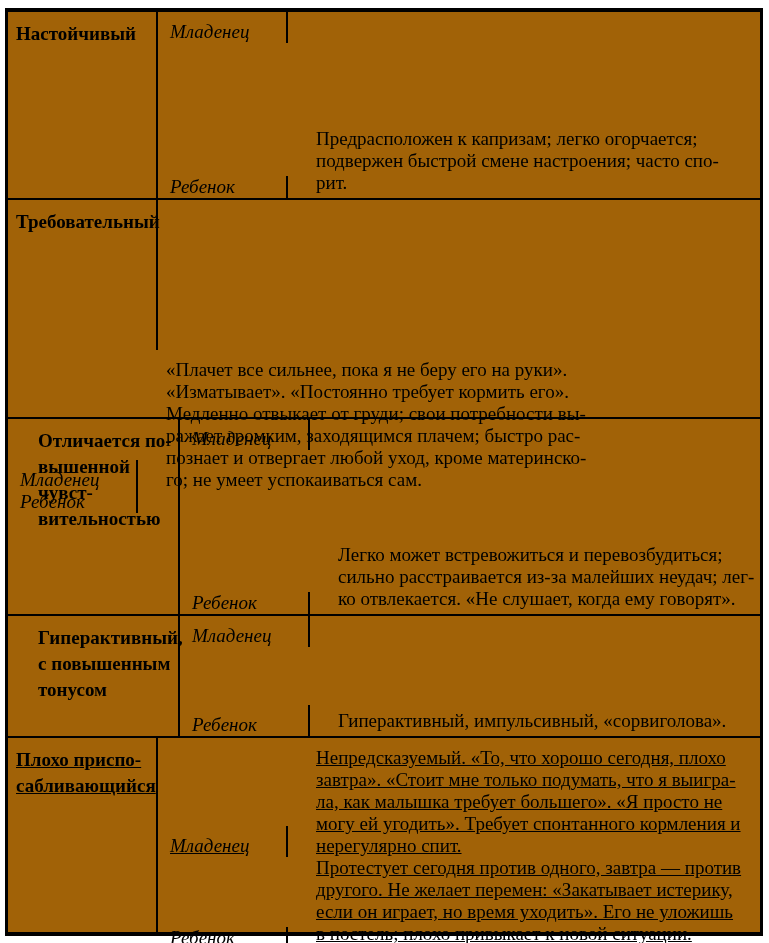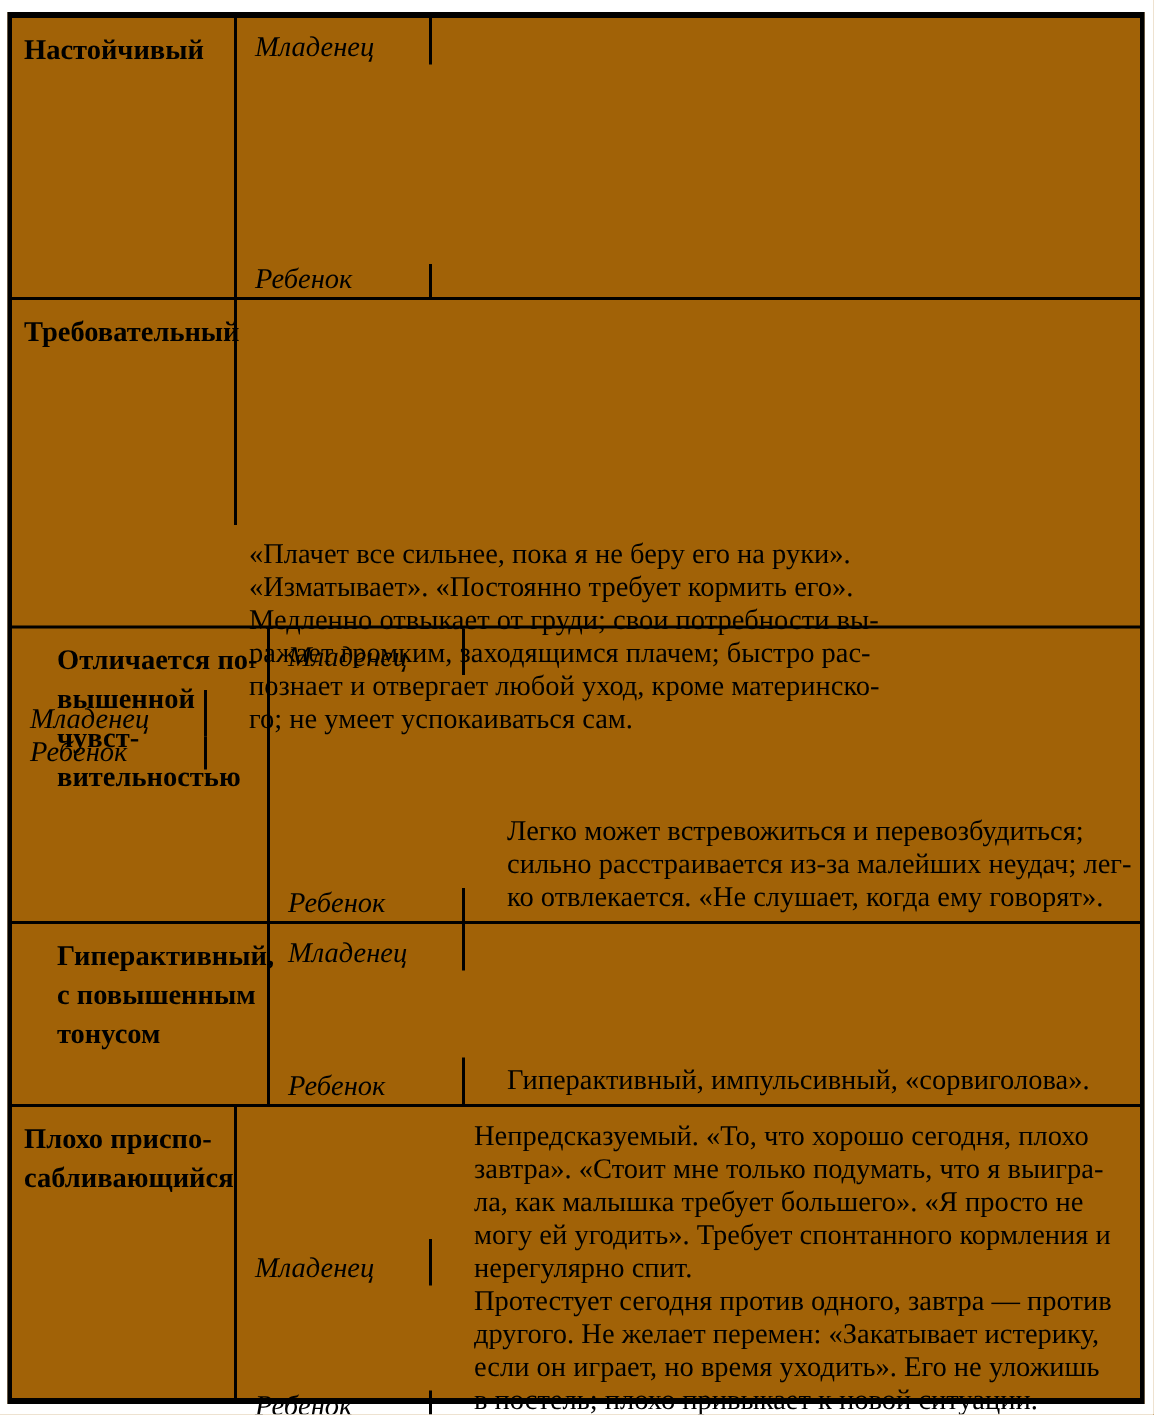--- a/index.html
+++ b/index.html
@@ -21,21 +21,21 @@
     border-bottom-width: 4px;
     display: flex;
     flex-direction: column;
     background: #a16207;
   }
   .row {
     display: flex;
     border-bottom: 2px solid #000;
     align-items: stretch;
   }
-  .row:last-child { border-bottom: none; flex: 1 1 auto; }
+  .row:last-child { border-bottom: none; flex: 1 1 auto; text-decoration: underline; }
   .r1 { min-height: 188px; }
   .r2 { min-height: 215px; flex-direction: column; }
   .r3 { min-height: 197px; padding-left: 22px; }
   .r4 { min-height: 122px; padding-left: 22px; }
   .r5 { min-height: 194px; }
   .cell { white-space: pre-line; }
   .trait {
     width: 150px;
     flex: 0 0 150px;
     border-right: 2px solid #000;
@@ -78,20 +78,23 @@
   <div class="table-outer">
 
     <div class="row r1">
       <div class="cell trait">Настойчивый</div>
       <div class="sections">
         <div class="section section-infant">
           <div class="cell stage">Младенец</div>
         </div>
         <div class="section section-child">
           <div class="cell stage">Ребенок</div>
+          <div class="cell desc">Предрасположен к капризам; легко огорчается;
+подвержен быстрой смене настроения; часто спо-
+рит.</div>
         </div>
       </div>
     </div>
 
     <div class="row r2">
       <div class="cell trait">Требовательный</div>
       <div class="sections">
         <div class="section section-infant">
           <div class="cell stage">Младенец</div>
           <div class="cell desc">«Плачет все сильнее, пока я не беру его на руки».

